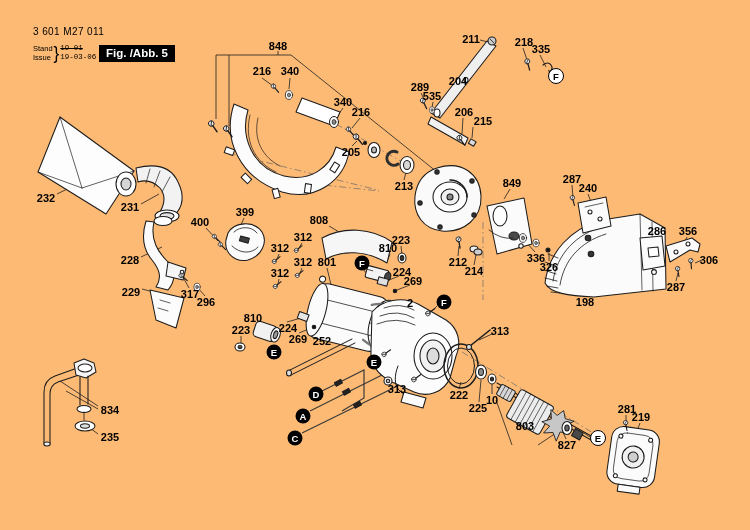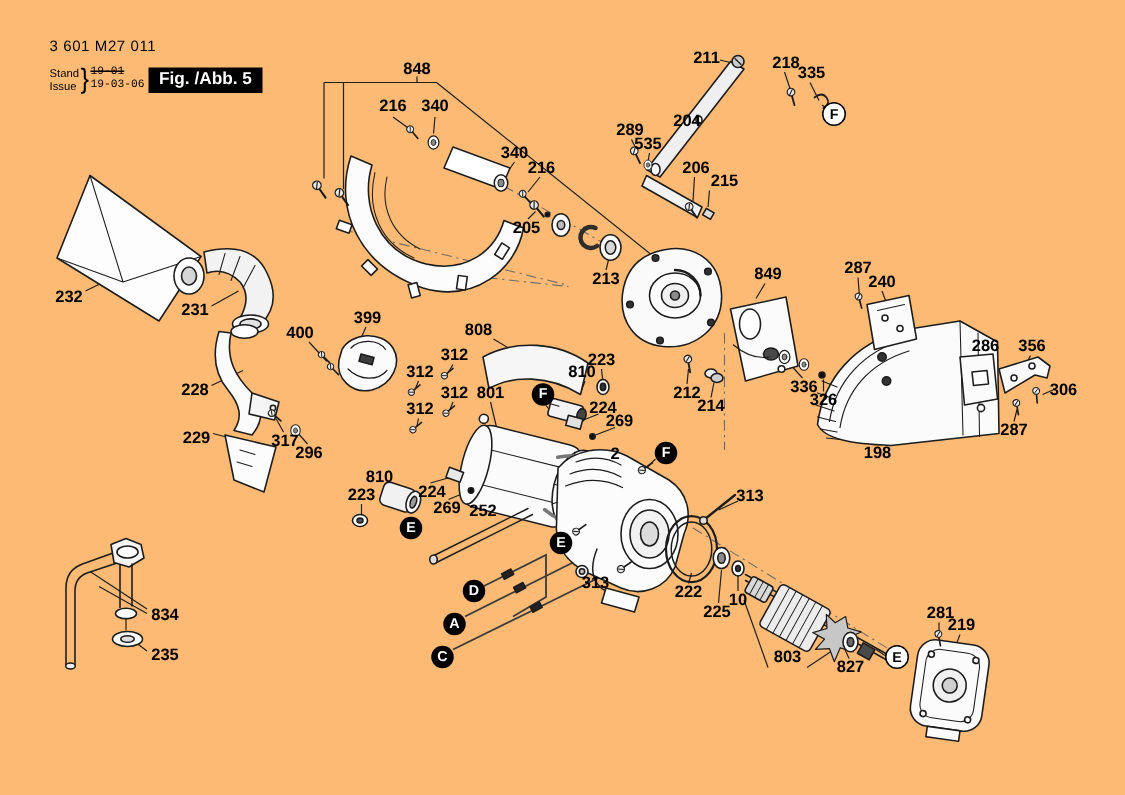--- a/index.html
+++ b/index.html
@@ -415,21 +415,21 @@
       <span class="callout" style="left: 253px; top: 318px;">810</span>
       <span class="callout" style="left: 241px; top: 330px;">223</span>
       <span class="callout" style="left: 288px; top: 328px;">224</span>
       <span class="callout" style="left: 298px; top: 339px;">269</span>
       <span class="callout" style="left: 322px; top: 341px;">252</span>
       <span class="callout" style="left: 500px; top: 331px;">313</span>
       <span class="callout" style="left: 397px; top: 389px;">313</span>
       <span class="callout" style="left: 459px; top: 395px;">222</span>
       <span class="callout" style="left: 478px; top: 408px;">225</span>
       <span class="callout" style="left: 492px; top: 400px;">10</span>
-      <span class="callout" style="left: 525px; top: 438px;">803</span>
+      <span class="callout" style="left: 525px; top: 426px;">803</span>
       <span class="callout" style="left: 567px; top: 445px;">827</span>
       <span class="callout" style="left: 627px; top: 409px;">281</span>
       <span class="callout" style="left: 641px; top: 417px;">219</span>
       <span class="callout" style="left: 110px; top: 410px;">834</span>
       <span class="callout" style="left: 110px; top: 437px;">235</span>
       <span class="letter outlined" style="left: 556px; top: 76px;">F</span>
       <span class="letter filled" style="left: 362px; top: 263px;">F</span>
       <span class="letter filled" style="left: 444px; top: 302px;">F</span>
       <span class="letter filled" style="left: 274px; top: 352px;">E</span>
       <span class="letter filled" style="left: 374px; top: 362px;">E</span>

